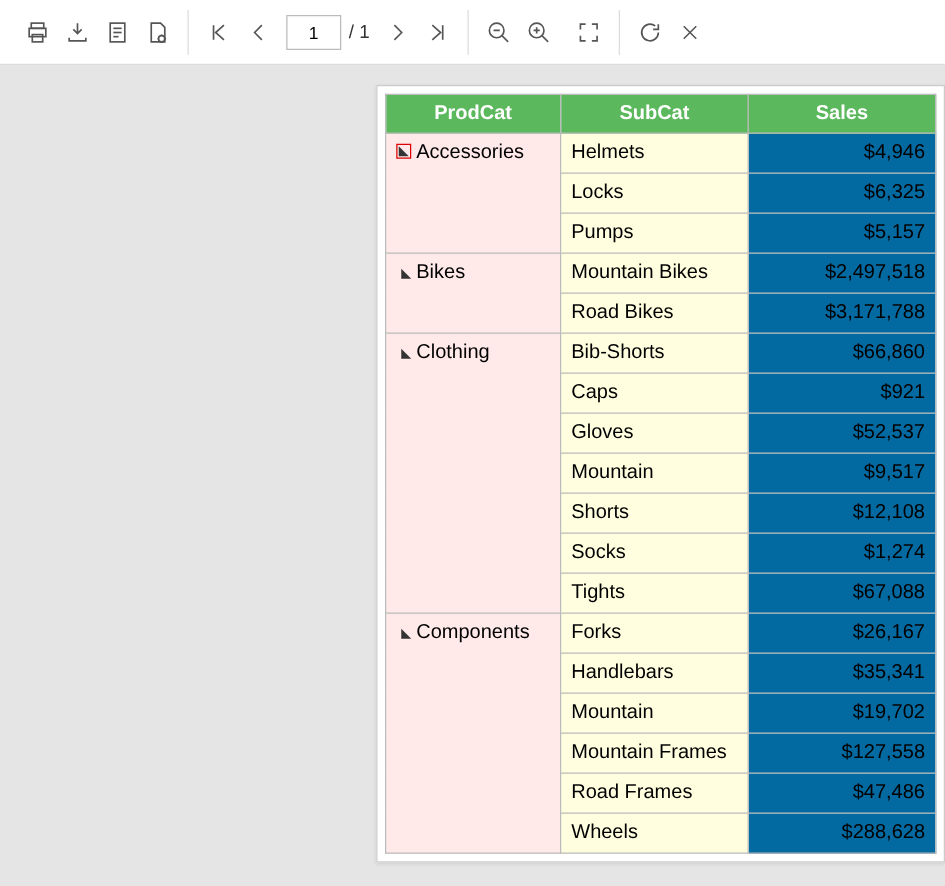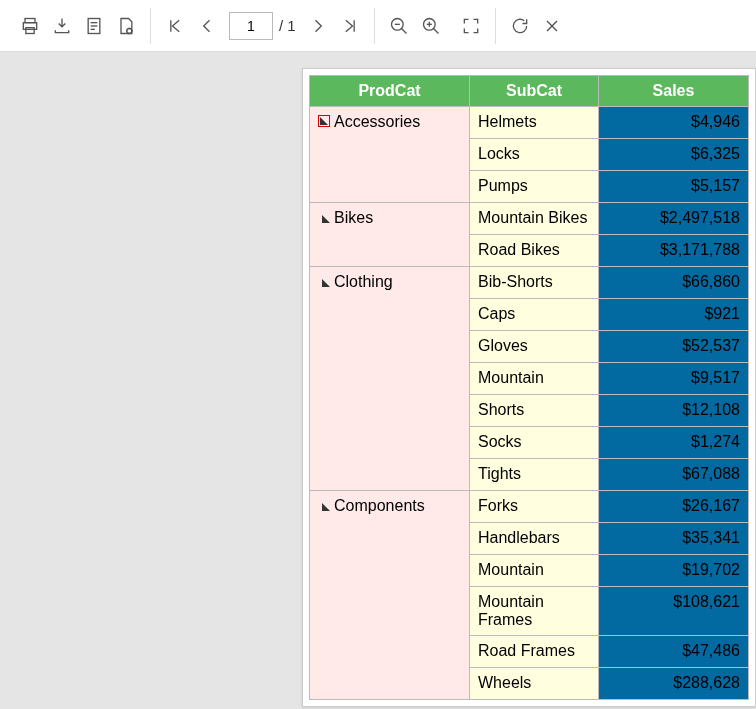--- a/index.html
+++ b/index.html
@@ -97,22 +97,22 @@
     text-align: center;
     padding: 6px 8px;
     border: 1px solid #bbb;
   }
   .rtable td {
     border: 1px solid #bbb;
     padding: 6px 8px;
     vertical-align: top;
     height: 32px;
   }
-  .col-prodcat { background: #ffe9e9; width: 160px; }
-  .col-subcat  { background: #ffffe0; width: 129px; }
+  .col-prodcat { background: #ffe9e9; width: 140px; }
+  .col-subcat  { background: #ffffe0; width: 150px; }
   .col-sales   { background: #0369a1; width: 150px; text-align: right; }
   .cat-cell {
     display: flex;
     align-items: flex-start;
     gap: 4px;
   }
   .toggle-tri {
     width: 0; height: 0;
     border-style: solid;
     border-width: 8px 0 0 8px;
@@ -325,21 +325,21 @@
           <tr>
             <td class="col-subcat">Handlebars</td>
             <td class="col-sales">$35,341</td>
           </tr>
           <tr>
             <td class="col-subcat">Mountain</td>
             <td class="col-sales">$19,702</td>
           </tr>
           <tr>
             <td class="col-subcat">Mountain Frames</td>
-            <td class="col-sales">$108,621</td>
+            <td class="col-sales">$127,558</td>
           </tr>
           <tr>
             <td class="col-subcat">Road Frames</td>
             <td class="col-sales">$47,486</td>
           </tr>
           <tr>
             <td class="col-subcat">Wheels</td>
             <td class="col-sales">$288,628</td>
           </tr>
         </tbody>

